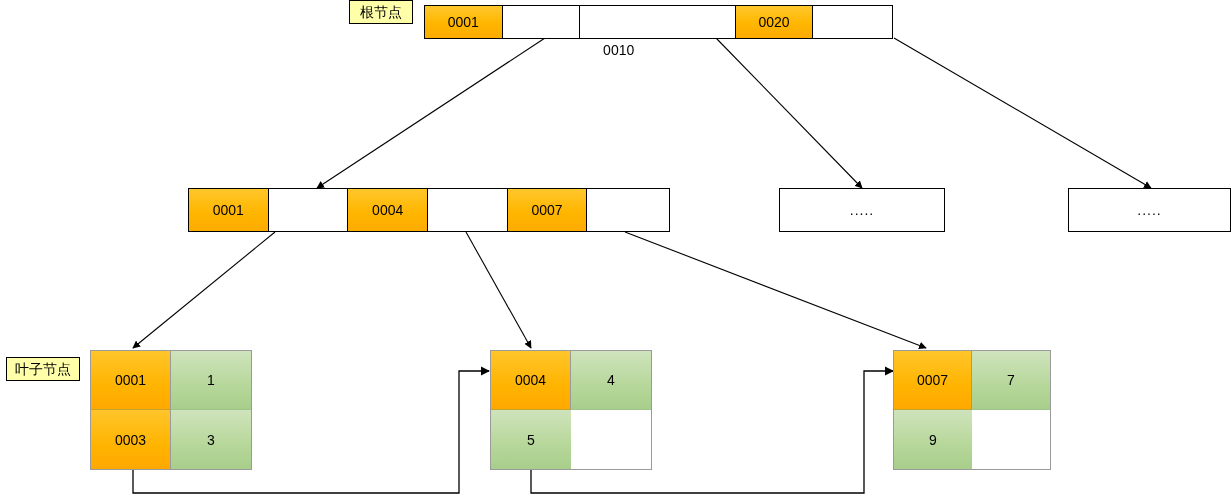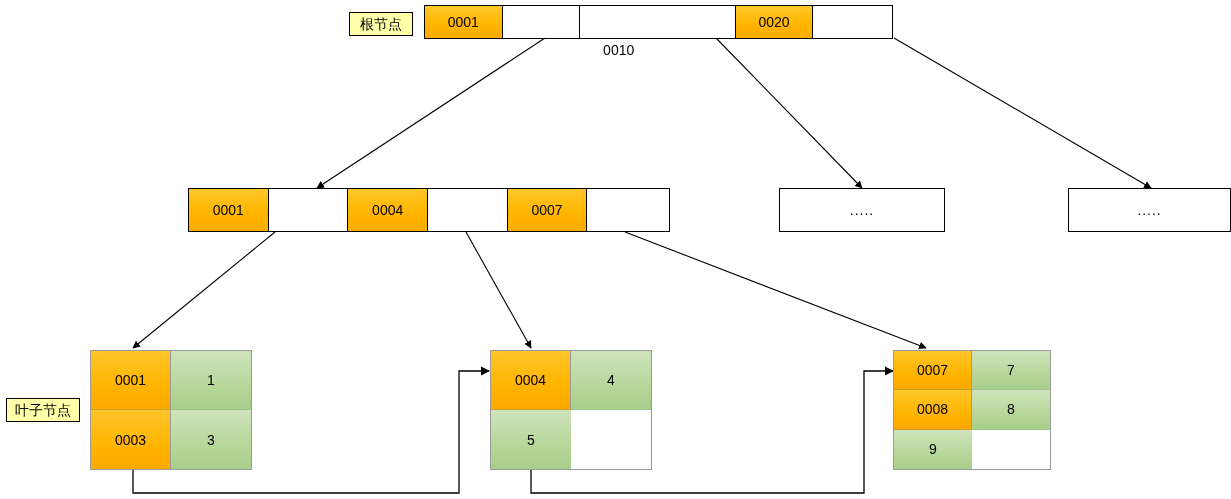--- a/index.html
+++ b/index.html
@@ -130,25 +130,25 @@
 
     <line x1="466" y1="232" x2="531" y2="348" stroke="#000000" stroke-width="1.1" marker-end="url(#arrow)"></line>
 
     <line x1="625" y1="232" x2="926" y2="348" stroke="#000000" stroke-width="1.1" marker-end="url(#arrow)"></line>
 
     <path d="M 133 470 L 133 493 L 459 493 L 459 371 L 489 371" fill="none" stroke="#000000" stroke-width="1.3" marker-end="url(#arrow)"></path>
 
     <path d="M 531 470 L 531 493 L 864 493 L 864 371 L 893 371" fill="none" stroke="#000000" stroke-width="1.3" marker-end="url(#arrow)"></path>
   </svg>
 
-  <div class="tag" style="left:349px; top:12px; width:64px; height:24px;">
+  <div class="tag" style="left:349px; top:0; width:64px; height:24px;">
     <span>根节点</span>
   </div>
 
-  <div class="tag" style="left:6px; top:357px; width:74px; height:24px;margin-top:41px;">
+  <div class="tag" style="left:6px; top:357px; width:74px; height:24px;">
     <span>叶子节点</span>
   </div>
 
   <div class="inode" style="left:424px; top:5px; width:469px; height:34px;">
     <div class="cell key" style="width:78px;">
       <span>0001</span>
     </div>
     <div class="cell ptr" style="width:78px;">
       <span></span>
     </div>
@@ -233,27 +233,19 @@
   <div class="leaf" style="left:893px; top:350px; width:158px; height:120px;">
     <div class="lrow">
       <div class="lkey">
         <span>0007</span>
       </div>
       <div class="lval">
         <span>7</span>
       </div>
     </div>
     <div class="lrow">
-      <div class="lkey">
-        <span>0008</span>
-      </div>
-      <div class="lval">
-        <span>8</span>
-      </div>
-    </div>
-    <div class="lrow">
       <div class="lval">
         <span>9</span>
       </div>
     </div>
   </div>
 
 </div>
 
 </body></html>

